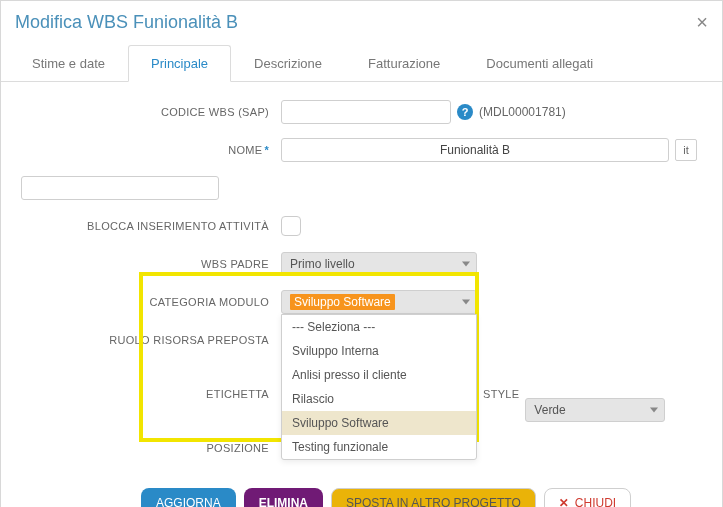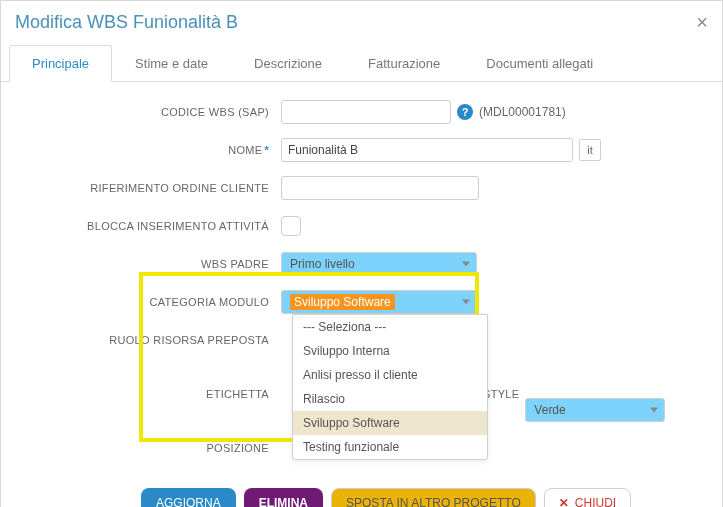--- a/index.html
+++ b/index.html
@@ -81,21 +81,21 @@
   input[type="text"].txt {
     height: 24px;
     border: 1px solid #cfcfcf;
     border-radius: 3px;
     padding: 0 6px;
     font-size: 12px;
     color: #444;
   }
   .txt-short { width: 170px; }
   .txt-med { width: 198px; }
-  .txt-name { width: 292px; }
+  .txt-name { width: 388px; text-align: center; }
   .lang-tag {
     display: inline-flex;
     align-items: center;
     justify-content: center;
     width: 22px; height: 22px;
     border: 1px solid #cfcfcf;
     border-radius: 2px;
     font-size: 11px;
     color: #666;
   }
@@ -121,21 +121,21 @@
   .select {
     position: relative;
     height: 24px;
     border: 1px solid #cfcfcf;
     border-radius: 3px;
     display: flex;
     align-items: center;
     padding: 0 22px 0 8px;
     font-size: 12px;
     color: #555;
-    background: #7dd3fc;
+    background: #e5e5e5;
   }
   .select .caret {
     position: absolute;
     right: 6px;
     top: 50%;
     transform: translateY(-50%);
     width: 0; height: 0;
     border-left: 4px solid transparent;
     border-right: 4px solid transparent;
     border-top: 5px solid #888;
@@ -149,21 +149,21 @@
     z-index: 5;
   }
   .cat-select .sel-text {
     background: #f7941d;
     color: #fff;
     padding: 1px 4px;
     border-radius: 1px;
   }
   .dropdown {
     position: absolute;
-    left: 11px;
+    left: 0;
     top: 24px;
     width: 196px;
     background: #fff;
     border: 1px solid #cfcfcf;
     border-radius: 0 0 3px 3px;
     z-index: 10;
     box-shadow: 0 2px 6px rgba(0,0,0,0.08);
   }
   .dd-item {
     padding: 5px 10px;
@@ -213,22 +213,22 @@
 <body>
 
 <div class="dialog">
 
   <div class="titlebar">
     <h1>Modifica WBS Funionalità B</h1>
     <span class="close-x">×</span>
   </div>
 
   <div class="tabs" id="tabs">
+      <div class="tab">Stime e date</div>
       <div class="tab active">Principale</div>
-      <div class="tab">Stime e date</div>
       <div class="tab">Descrizione</div>
       <div class="tab">Fatturazione</div>
       <div class="tab">Documenti allegati</div>
     </div>
 
   <div class="form">
 
     <div class="row">
       <div class="lbl">CODICE WBS (SAP)</div>
       <div class="ctl">
@@ -242,21 +242,20 @@
       <div class="lbl">
         <span>NOME</span><span class="req">*</span>
       </div>
       <div class="ctl">
         <input type="text" class="txt txt-name" value="Funionalità B" style="">
         <span class="lang-tag">it</span>
       </div>
     </div>
 
     <div class="row">
-      <div class="lbl">RIFERIMENTO ORDINE CLIENTE</div>
       <div class="ctl">
         <input type="text" class="txt txt-med" value="" style="">
       </div>
     </div>
 
     <div class="row">
       <div class="lbl">BLOCCA INSERIMENTO ATTIVITÀ</div>
       <div class="ctl">
         <div class="chk"></div>
       </div>

